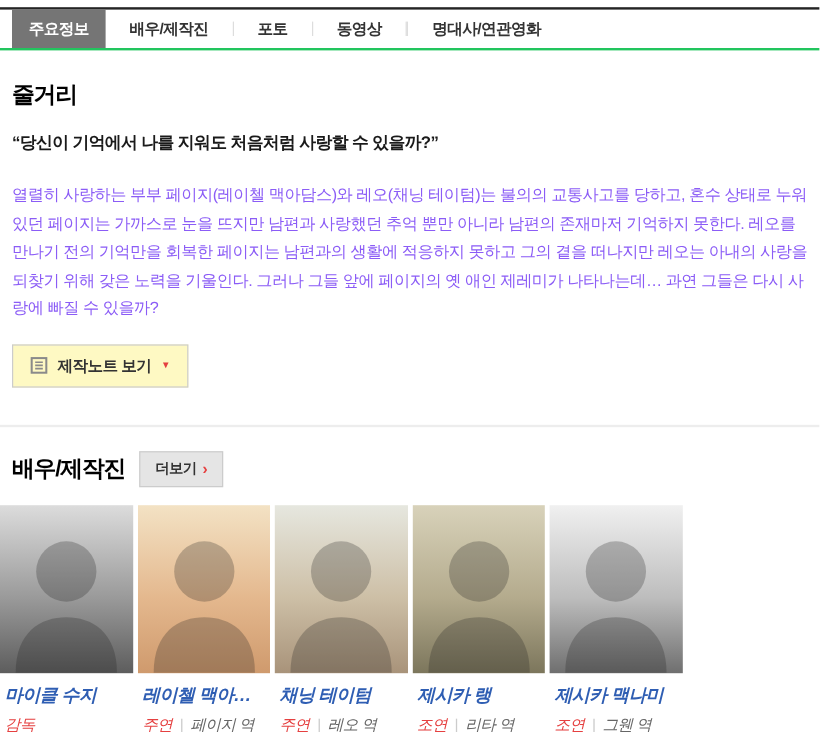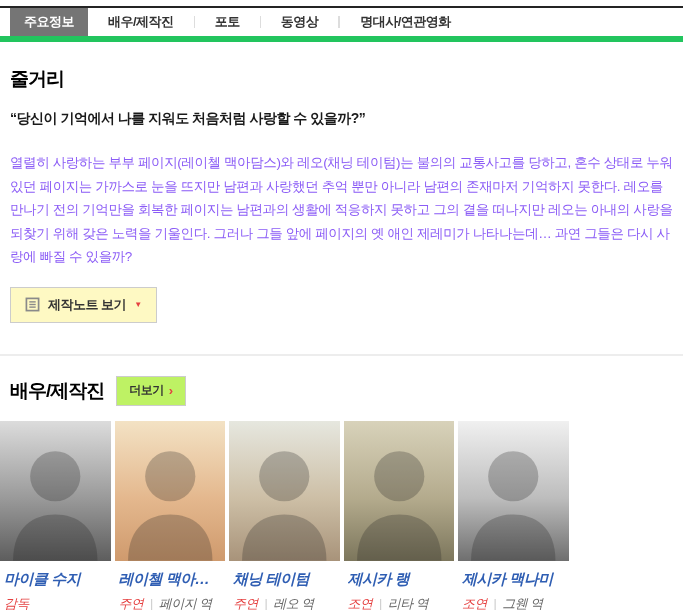--- a/index.html
+++ b/index.html
@@ -8,21 +8,21 @@
     width: 683px; height: 610px; background: #fff;
     font-family: "Liberation Sans", sans-serif;
     overflow: hidden;
   }
   .page { width: 683px; height: 610px; position: relative; }
 
   
   .topbar {
     margin-top: 6px;
     border-top: 2px solid #242424;
-    border-bottom: 6px solid #22c55e;
+    border-bottom: 2px solid #22c55e;
     height: 36px;
     display: flex;
     align-items: stretch;
     padding-left: 10px;
   }
   .tab {
     display: flex; align-items: center;
     padding: 0 20px;
     font-size: 13px; font-weight: bold; color: #333;
     cursor: pointer; letter-spacing: -0.5px;
@@ -68,21 +68,21 @@
 
   
   .cast-head { display: flex; align-items: center; margin-top: 20px; }
   .cast-title {
     margin: 0; font-size: 19px; font-weight: bold; color: #000;
     letter-spacing: -1px;
   }
   .more-btn {
     margin-left: 12px;
     display: inline-flex; align-items: center; gap: 5px;
-    background: #bef264; border: 1px solid #ccc;
+    background: #e5e5e5; border: 1px solid #ccc;
     height: 30px; padding: 0 12px;
     font-family: "Liberation Sans", sans-serif;
     font-size: 12px; font-weight: bold; color: #333;
     cursor: pointer; letter-spacing: -0.5px;
   }
   .chev { color: #e54040; font-weight: bold; font-size: 13px; line-height: 1; }
 
   .cast-grid {
     margin-top: 15px;
     display: grid;

